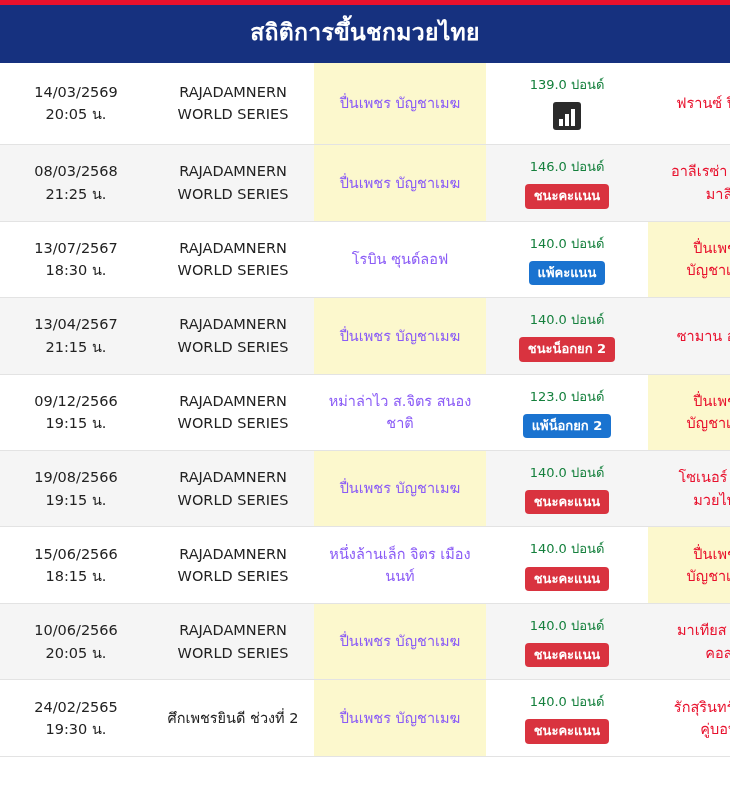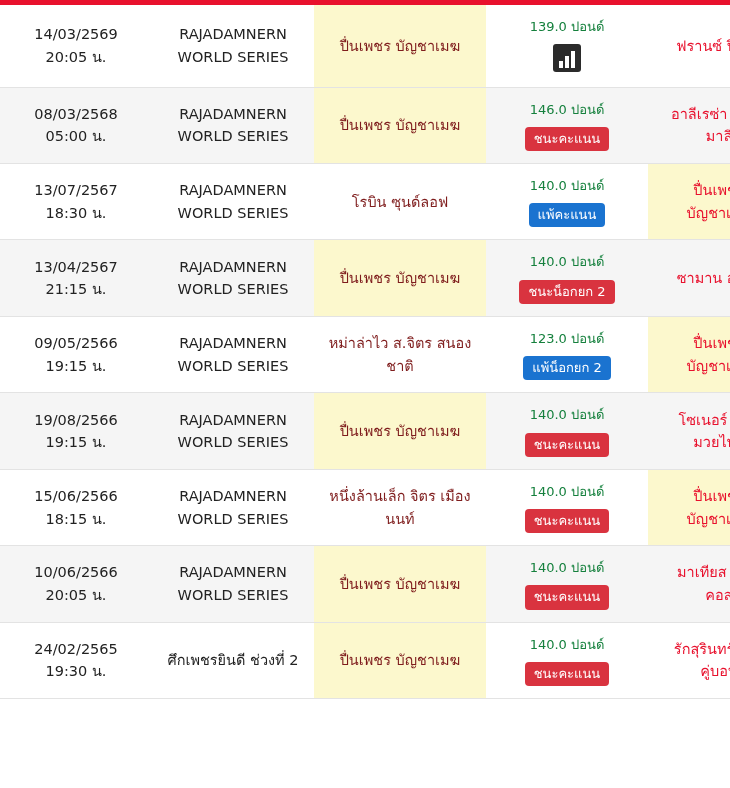--- a/index.html
+++ b/index.html
@@ -59,21 +59,21 @@
     width: 140px;
     color: #222222;
     margin-top: 20px;
   }
   .col-event {
     width: 150px;
     color: #222222;
   }
   .col-fighter {
     width: 160px;
-    color: #7f1d1d;
+    color: #8b5cf6;
   }
   .col-result {
     width: 150px;
     color: #222222;
   }
   .col-opponent {
     width: 130px;
     color: #e8112d;
   }
   td.hl {
@@ -84,21 +84,21 @@
     font-size: 13px;
     color: #15803d;
     margin-bottom: 7px;
   }
   .badge {
     display: inline-block;
     padding: 5px 9px;
     border-radius: 4px;
     color: #ffffff;
     font-size: 13px;
-    font-weight: normal;
+    font-weight: bold;
     line-height: 1.1;
     white-space: nowrap;
   }
   .badge-win {
     background: #d9333f;
   }
   .badge-lose {
     background: #1a73d0;
   }
   .chart-icon {
@@ -121,56 +121,57 @@
   .chart-icon i:nth-child(1) { height: 7px; }
   .chart-icon i:nth-child(2) { height: 12px; }
   .chart-icon i:nth-child(3) { height: 17px; }
   .date-line2 { display: block; }
 </style>
 </head>
 <body>
 
 <div class="page">
   <div class="top-accent"></div>
+  <div class="header">สถิติการขึ้นชกมวยไทย</div>
   <table class="table">
     <tbody id="tbody">
         <tr class="row-even">
           <td class="col-date"><span>14/03/2569</span><span class="date-line2">20:05 น.</span></td>
           <td class="col-event"><span>RAJADAMNERN</span><span class="date-line2">WORLD SERIES</span></td>
           <td class="col-fighter hl"><span>ปื่นเพชร บัญชาเมฆ</span></td>
           <td class="col-result"><span class="weight">139.0 ปอนด์</span><span class="chart-icon">
               <i></i>
               <i></i>
               <i></i>
             </span></td>
           <td class="col-opponent"><span>ฟรานซ์ ปิแอร์</span></td>
         </tr>
         <tr class="row-odd">
-          <td class="col-date"><span>08/03/2568</span><span class="date-line2">05:00 น.</span></td>
+          <td class="col-date"><span>08/03/2568</span><span class="date-line2">21:25 น.</span></td>
           <td class="col-event"><span>RAJADAMNERN</span><span class="date-line2">WORLD SERIES</span></td>
           <td class="col-fighter hl"><span>ปื่นเพชร บัญชาเมฆ</span></td>
           <td class="col-result"><span class="weight">146.0 ปอนด์</span><span class="badge badge-win">ชนะคะแนน</span></td>
           <td class="col-opponent"><span>อาลีเรซ่า ชาฮา</span><span class="date-line2">มาลี</span></td>
         </tr>
         <tr class="row-even">
           <td class="col-date"><span>13/07/2567</span><span class="date-line2">18:30 น.</span></td>
           <td class="col-event"><span>RAJADAMNERN</span><span class="date-line2">WORLD SERIES</span></td>
           <td class="col-fighter"><span>โรบิน ซุนด์ลอฟ</span></td>
           <td class="col-result"><span class="weight">140.0 ปอนด์</span><span class="badge badge-lose">แพ้คะแนน</span></td>
           <td class="col-opponent hl"><span>ปื่นเพชร</span><span class="date-line2">บัญชาเมฆ</span></td>
         </tr>
         <tr class="row-odd">
           <td class="col-date"><span>13/04/2567</span><span class="date-line2">21:15 น.</span></td>
           <td class="col-event"><span>RAJADAMNERN</span><span class="date-line2">WORLD SERIES</span></td>
           <td class="col-fighter hl"><span>ปื่นเพชร บัญชาเมฆ</span></td>
           <td class="col-result"><span class="weight">140.0 ปอนด์</span><span class="badge badge-win">ชนะน็อกยก 2</span></td>
           <td class="col-opponent"><span>ซามาน อาซูรี</span></td>
         </tr>
         <tr class="row-even">
-          <td class="col-date"><span>09/05/2566</span><span class="date-line2">19:15 น.</span></td>
+          <td class="col-date"><span>09/12/2566</span><span class="date-line2">19:15 น.</span></td>
           <td class="col-event"><span>RAJADAMNERN</span><span class="date-line2">WORLD SERIES</span></td>
           <td class="col-fighter"><span>หม่าล่าไว ส.จิตร สนองชาติ</span></td>
           <td class="col-result"><span class="weight">123.0 ปอนด์</span><span class="badge badge-lose">แพ้น็อกยก 2</span></td>
           <td class="col-opponent hl"><span>ปื่นเพชร</span><span class="date-line2">บัญชาเมฆ</span></td>
         </tr>
         <tr class="row-odd">
           <td class="col-date"><span>19/08/2566</span><span class="date-line2">19:15 น.</span></td>
           <td class="col-event"><span>RAJADAMNERN</span><span class="date-line2">WORLD SERIES</span></td>
           <td class="col-fighter hl"><span>ปื่นเพชร บัญชาเมฆ</span></td>
           <td class="col-result"><span class="weight">140.0 ปอนด์</span><span class="badge badge-win">ชนะคะแนน</span></td>

